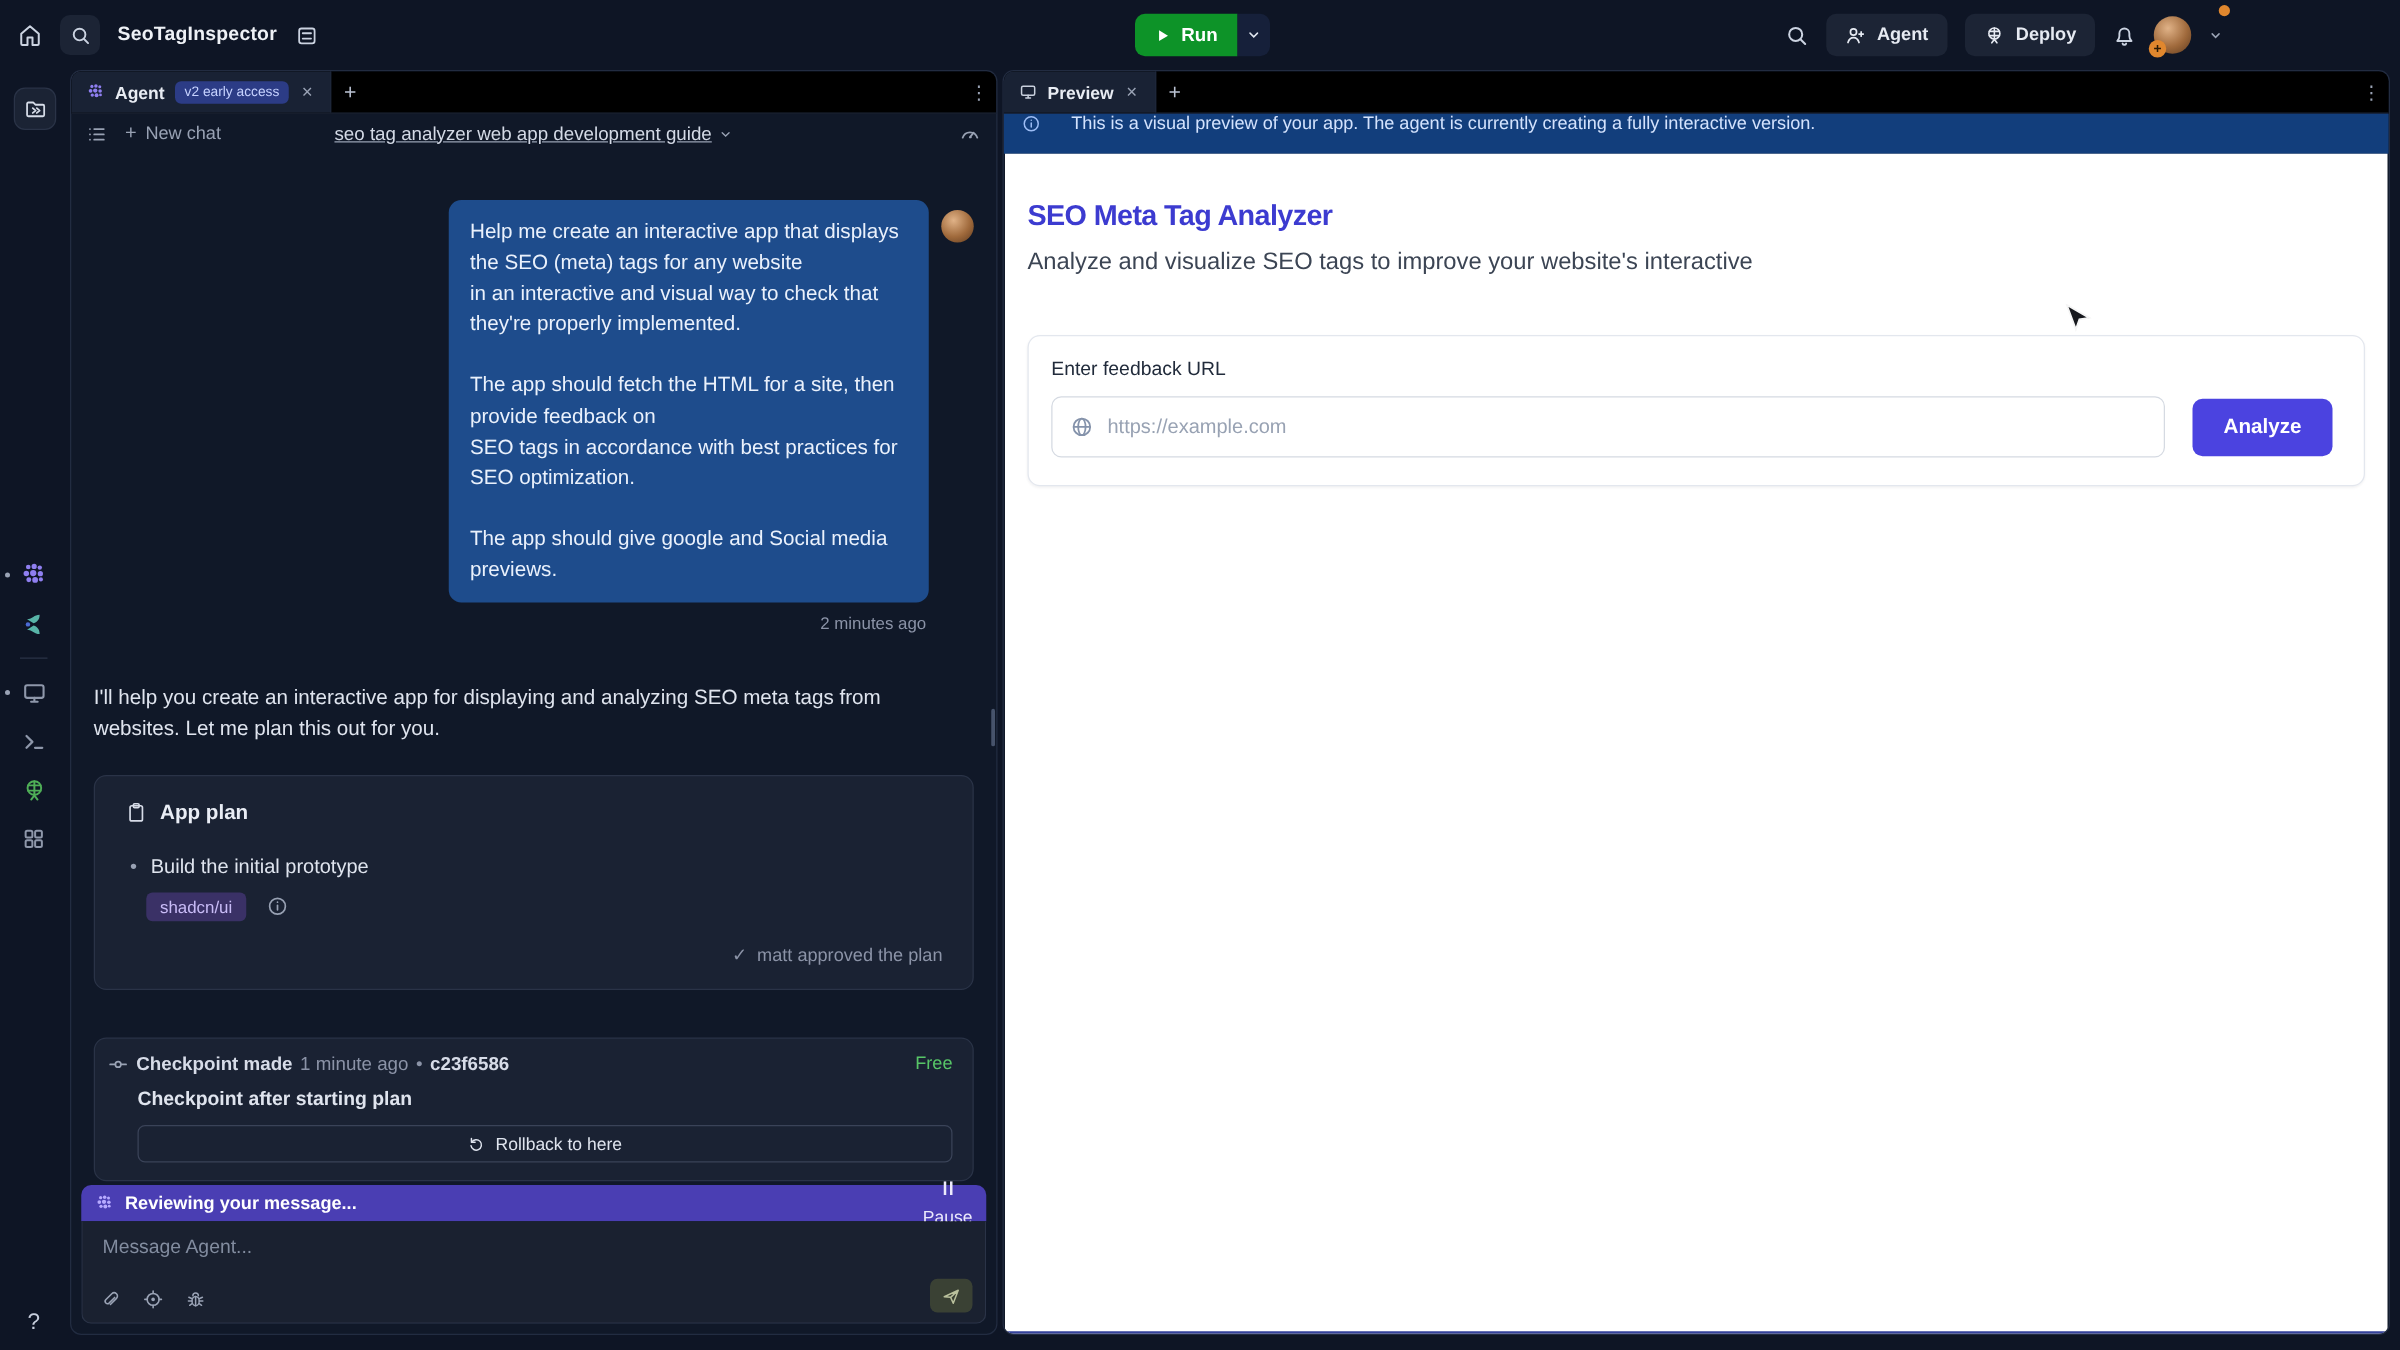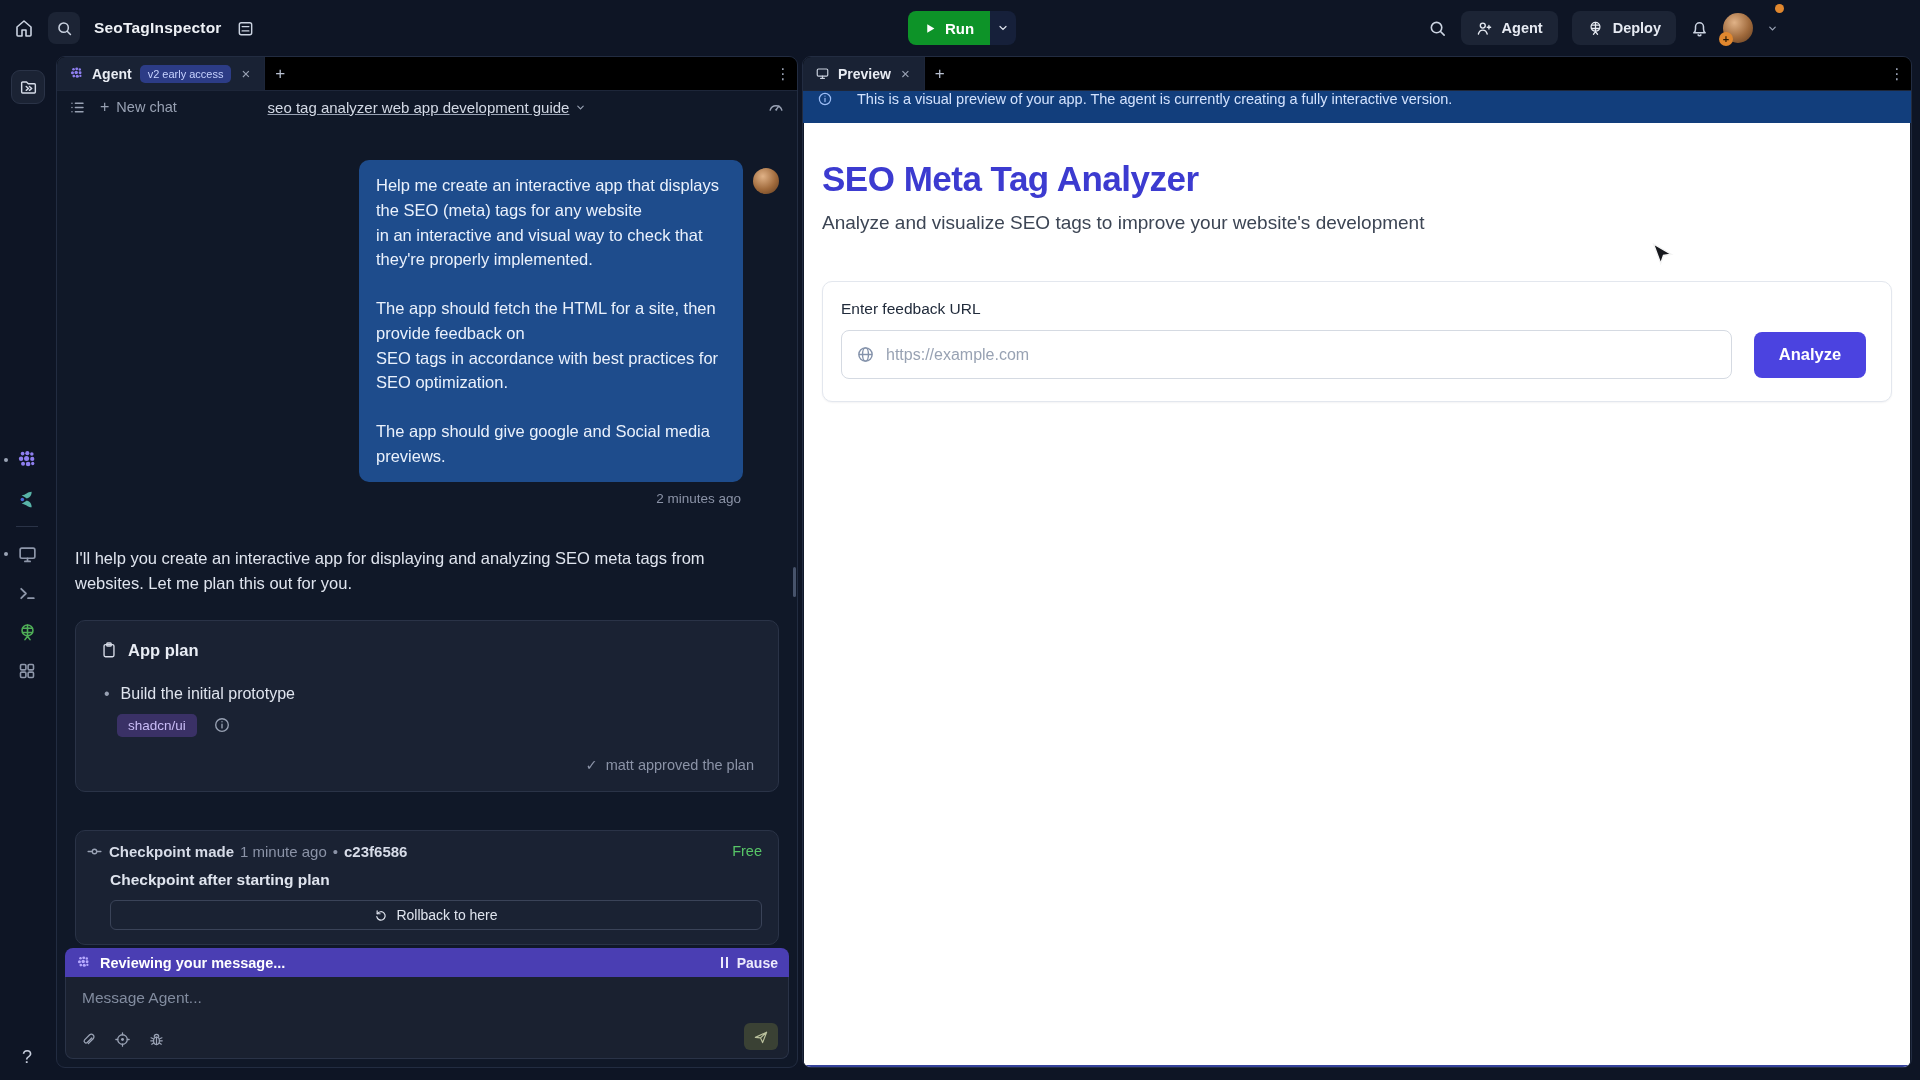--- a/index.html
+++ b/index.html
@@ -72,35 +72,35 @@
   .cp-dot { color:#8b93a7; }
   .cp-hash { color:#d7dce8; font-weight:bold; }
   .cp-free { margin-left:auto; color:#57c567; font-size:14.5px; }
   .cp-desc { margin:11px 0 0 24px; font-size:15.5px; font-weight:bold; color:#dfe4ee; }
   .rollback-btn { margin:11px 0 0 24px; width:calc(100% - 24px); height:30px; background:transparent; border:1px solid #3a4358; border-radius:6px; color:#dfe4ee; font-size:14px; display:flex; align-items:center; justify-content:center; gap:8px; cursor:pointer; }
   .scroll-thumb { position:absolute; right:1px; top:444px; width:3px; height:30px; background:#47536b; border-radius:2px; }
 
   
   .composer { flex:none; margin:0 8px 8px; }
   .status-bar { height:29px; background:#4a3eb3; border-radius:8px 8px 0 0; display:flex; align-items:center; gap:9px; padding:0 11px; color:#fff; font-size:14.5px; font-weight:bold; }
-  .pause { margin-left:auto; display:flex; align-items:center; gap:9px; cursor:pointer; font-weight:bold; font-size:14px; color:#eceafc; }
+  .pause { margin-left:auto; display:flex; align-items:center; gap:9px; cursor:pointer; font-weight:normal; font-size:14px; color:#eceafc;flex-direction:column; }
   .pause-bars { display:flex; gap:3px; }
   .pause-bars i { display:block; width:2px; height:11px; background:#eceafc; }
   .input-box { position:relative; height:82px; background:#1a2130; border:1px solid #2a3347; border-top:none; border-radius:0 0 8px 8px; padding:12px 16px; }
   .composer-input { width:80%; background:transparent; border:none; outline:none; color:#dfe4ee; font-size:15.5px; font-family:inherit; }
   .composer-input::placeholder { color:#828c9f; }
   .composer-icons { position:absolute; left:14px; bottom:10px; display:flex; gap:17px; color:#9aa3b5; }
   .composer-icons span { cursor:pointer; display:flex; }
   .send-btn { position:absolute; right:10px; bottom:8px; width:34px; height:27px; background:#3a4134; border:none; border-radius:6px; color:#b9c09c; display:flex; align-items:center; justify-content:center; cursor:pointer; }
 
   
   .banner { flex:none; height:32px; background:#123e7c; display:flex; align-items:flex-start; gap:24px; padding:0 14px; color:#d3e2fd; font-size:14.5px; }
   .banner-icon { color:#9dbdf5; display:flex; }
   .webview { flex:1; background:#ffffff; margin:0 1px; border-bottom:2px solid #35429b; padding:0 18px; position:relative; color:#1f2937; }
-  .app-h1 { margin-top:36px; font-size:35px; font-weight:bold; letter-spacing:-.5px; color:#3c3bd0; }
+  .app-h1 { margin-top:36px; font-size:23px; font-weight:bold; letter-spacing:-.5px; color:#3c3bd0; }
   .app-sub { margin-top:13px; font-size:19px; color:#3c4554; }
   .url-card { margin-top:47px; border:1px solid #e3e7ee; border-radius:10px; padding:18px 25px 22px 18px; box-shadow:0 1px 2px rgba(16,24,40,.05); background:#fff; }
   .url-label { font-size:15.5px; color:#212b3b; }
   .url-row { margin-top:12px; display:flex; align-items:center; gap:22px; }
   .url-input-wrap { flex:1; height:49px; border:1px solid #d5dae2; border-radius:8px; display:flex; align-items:center; gap:11px; padding:0 14px; color:#8593ab; }
   .url-input { flex:1; border:none; outline:none; font-size:16px; color:#1f2937; font-family:inherit; background:transparent; }
   .url-input::placeholder { color:#98a2b3; }
   .analyze-btn { width:112px; height:46px; background:#4b43e0; color:#fff; border:none; border-radius:8px; font-size:16.5px; font-weight:bold; cursor:pointer; }
 
   .cursor { position:absolute; left:1652px; top:243px; pointer-events:none; }
@@ -440,21 +440,21 @@
         <svg class="ic" width="16" height="16" viewBox="0 0 20 20" fill="none" stroke="currentColor" stroke-width="1.5" stroke-linecap="round">
             <circle cx="10" cy="10" r="7"></circle>
             <path d="M10 9.2v4M10 6.4h.01"></path>
           </svg>
       </span>
       <span>This is a visual preview of your app. The agent is currently creating a fully interactive version.</span>
     </div>
 
     <div class="webview">
       <h1 class="app-h1">SEO Meta Tag Analyzer</h1>
-      <div class="app-sub">Analyze and visualize SEO tags to improve your website's development</div>
+      <div class="app-sub">Analyze and visualize SEO tags to improve your website's interactive</div>
 
       <div class="url-card">
         <div class="url-label">Enter feedback URL</div>
         <div class="url-row">
           <div class="url-input-wrap">
             <svg class="ic" width="19" height="19" viewBox="0 0 20 20" fill="none" stroke="currentColor" stroke-width="1.5">
                 <circle cx="10" cy="10" r="7"></circle>
                 <path d="M3 10h14"></path>
                 <ellipse cx="10" cy="10" rx="3.1" ry="7"></ellipse>
               </svg>

